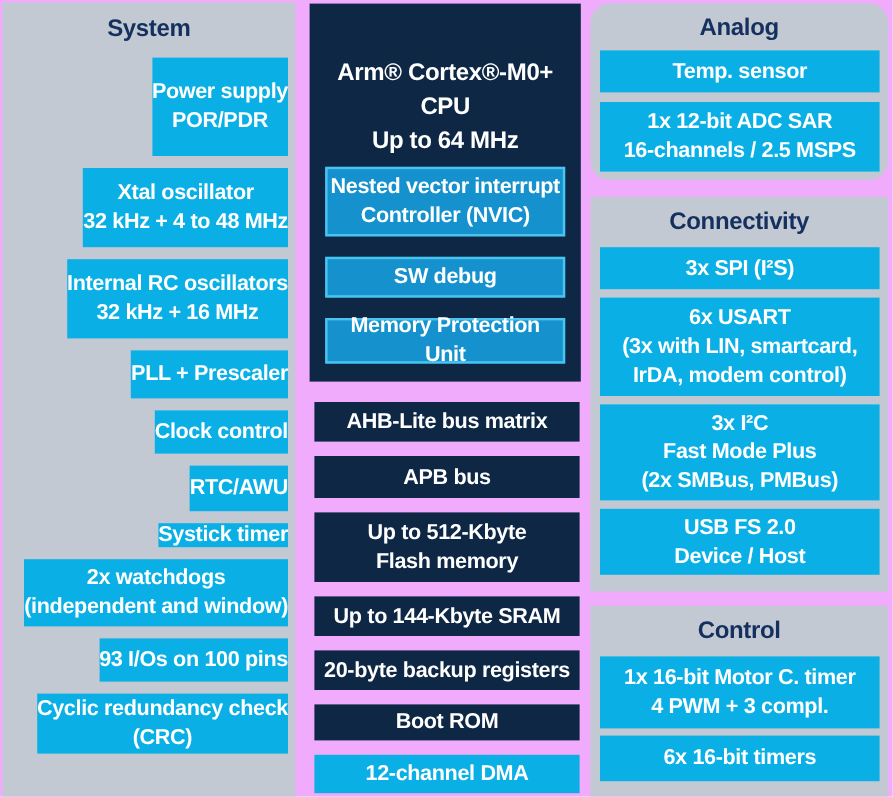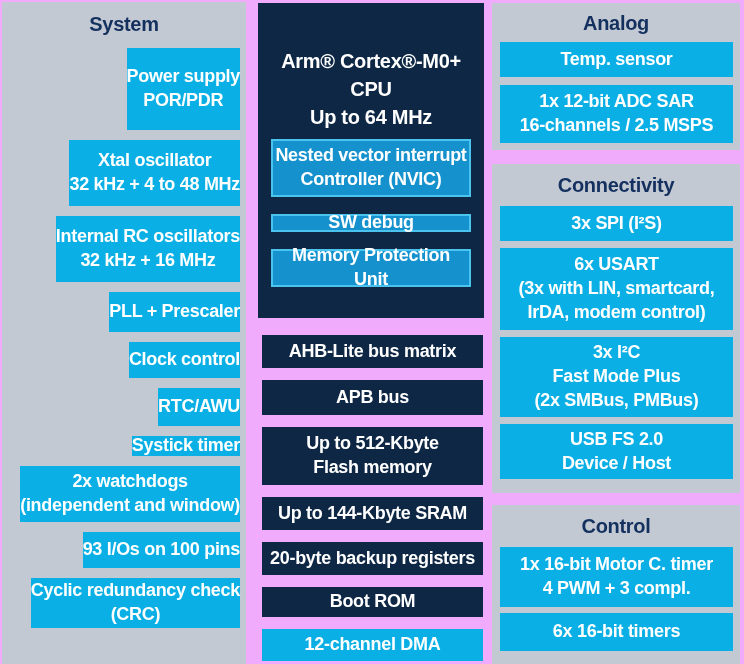--- a/index.html
+++ b/index.html
@@ -55,37 +55,37 @@
 (CRC)</div>
     </div>
   </section>
 
   <div class="cpu-box" style="left:258px; top:3px; width:226px; height:315px;">
     <div class="cpu-title">Arm® Cortex®-M0+ CPU
 Up to 64 MHz</div>
     <div class="stack" style="left:13px; right:13px; top:136px; gap:17px;">
       <div class="blk cpu-inner" style="height:58px">Nested vector interrupt
 Controller (NVIC)</div>
-      <div class="blk cpu-inner" style="height:18px">SW debug</div>
+      <div class="blk cpu-inner" style="height:34px">SW debug</div>
       <div class="blk cpu-inner" style="height:38px">Memory Protection Unit</div>
     </div>
   </div>
 
   <div class="stack" style="left:262px; top:335px; width:221px; gap:12px;">
     <div class="blk navy" style="height:33px">AHB-Lite bus matrix</div>
     <div class="blk navy" style="height:35px">APB bus</div>
     <div class="blk navy" style="height:58px">Up to 512-Kbyte
 Flash memory</div>
     <div class="blk navy" style="height:33px">Up to 144-Kbyte SRAM</div>
     <div class="blk navy" style="height:33px">20-byte backup registers</div>
     <div class="blk navy" style="height:30px">Boot ROM</div>
     <div class="blk" style="height:32px">12-channel DMA</div>
   </div>
 
-  <section class="panel" style="left:492px; top:3px; width:248px; height:147px;">
+  <section class="panel" style="left:492px; top:3px; width:248px; height:147px;border-radius:16px;">
     <h2 class="panel-title" style="padding-top:9px">Analog</h2>
     <div class="stack" style="left:8px; right:7px; top:39px; gap:8px;">
       <div class="blk" style="height:35px">Temp. sensor</div>
       <div class="blk" style="height:58px">1x 12-bit ADC SAR
 16-channels / 2.5 MSPS</div>
     </div>
   </section>
 
   <section class="panel" style="left:492px; top:164px; width:248px; height:329px;">
     <h2 class="panel-title" style="padding-top:10px">Connectivity</h2>

